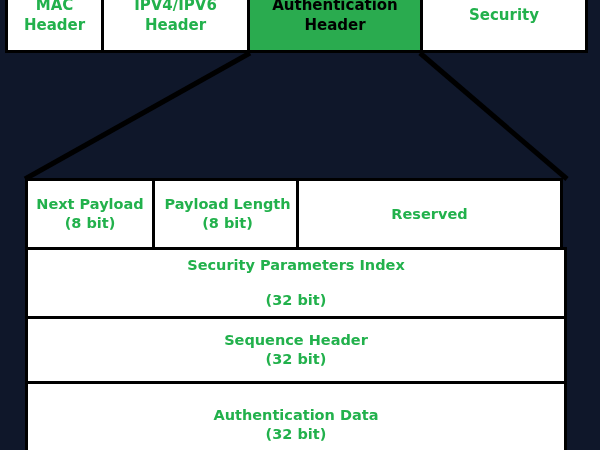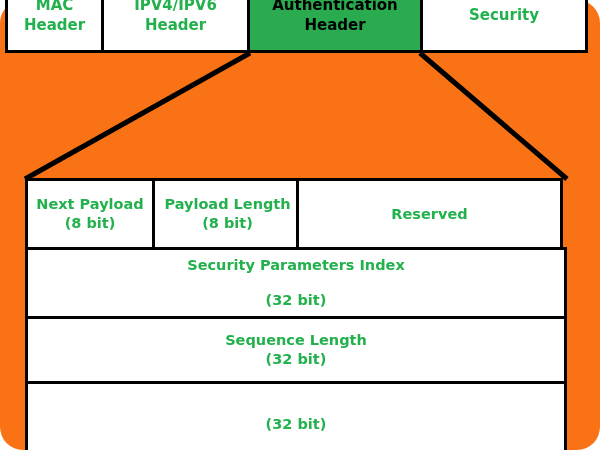--- a/index.html
+++ b/index.html
@@ -10,22 +10,21 @@
   body {
     width: 600px;
     height: 450px;
     overflow: hidden;
     font-family: "DejaVu Sans", sans-serif;
   }
   #canvas {
     position: relative;
     width: 600px;
     height: 450px;
-    background: #f97316;
-    border-radius: 23px;
+    background: #0f172a;
   }
 
   
   .cell {
     position: absolute;
     box-sizing: border-box;
     display: flex;
     flex-direction: column;
     align-items: center;
     justify-content: center;
@@ -128,23 +127,24 @@
     <div class="cell ah-cell" style="left:271px; top:0px; width:267px; height:72px;">
       <span class="l1">Reserved</span>
     </div>
 
     <div class="cell ah-cell" style="left:0px; top:69px; width:542px; height:72px;gap:16px;">
       <span class="l1">Security Parameters Index</span>
       <span class="l2">(32 bit)</span>
     </div>
 
     <div class="cell ah-cell" style="left:0px; top:138px; width:542px; height:68px;">
-      <span class="l1">Sequence Length</span>
+      <span class="l1">Sequence Header</span>
       <span class="l2">(32 bit)</span>
     </div>
 
     <div class="cell ah-cell" style="left:0px; top:203px; width:542px; height:87px;">
+      <span class="l1">Authentication Data</span>
       <span class="l2">(32 bit)</span>
     </div>
 
   </div>
 
 </div>
 
 </body></html>

